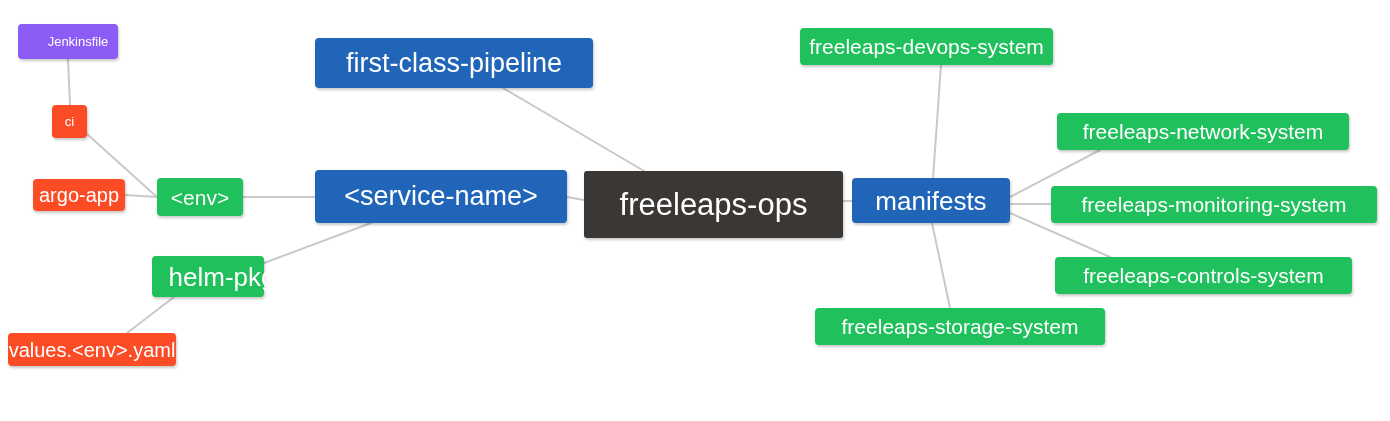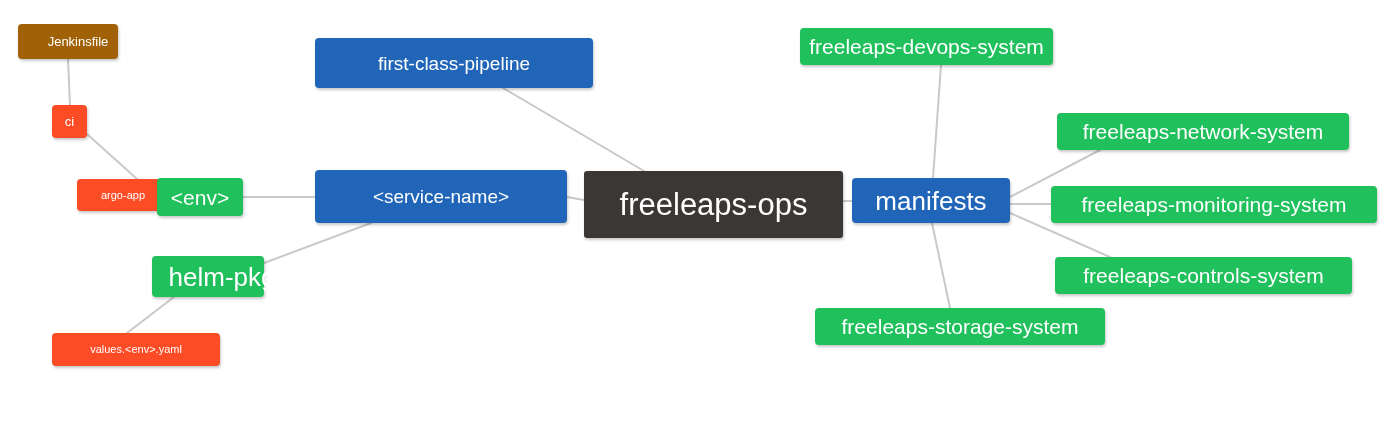--- a/index.html
+++ b/index.html
@@ -41,26 +41,26 @@
     padding: 0 10px;
   }
   .node.root {
     background: #3b3735;
     font-size: 31px;
     border-radius: 3px;
   }
   .node.blue   { background: #2065b8; }
   .node.green  { background: #20c05c; }
   .node.red    { background: #fb4c26; }
-  .node.amber  { background: #a16207; padding-left: 30px; }
+  .node.amber  { background: #8b5cf6; padding-left: 30px; }
 
-  .size-xl { font-size: 19px; }
+  .size-xl { font-size: 27px; }
   .size-lg { font-size: 26px; }
   .size-md { font-size: 21px; }
-  .size-sm { font-size: 11px; margin-left: 44px; }
+  .size-sm { font-size: 20px; }
   .size-xs { font-size: 13px; }
 </style>
 </head>
 <body>
 
 <div id="mindmap">
   <svg id="edge-layer" viewBox="0 0 1390 421" xmlns="http://www.w3.org/2000/svg">
       <line x1="68" y1="59" x2="70" y2="105" stroke="#c9c9c9" stroke-width="2" stroke-linecap="round"></line>
       <line x1="87" y1="134" x2="157" y2="197" stroke="#c9c9c9" stroke-width="2" stroke-linecap="round"></line>
       <line x1="125" y1="195" x2="157" y2="197" stroke="#c9c9c9" stroke-width="2" stroke-linecap="round"></line>

